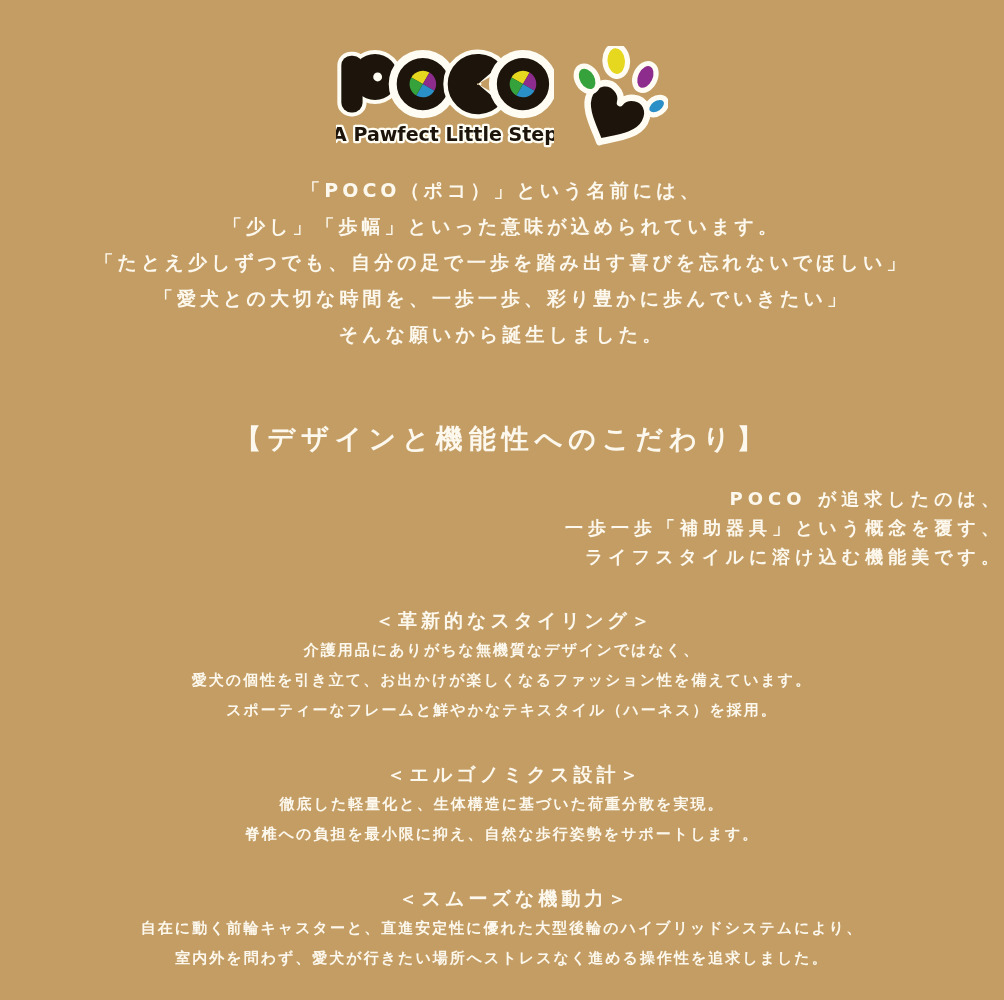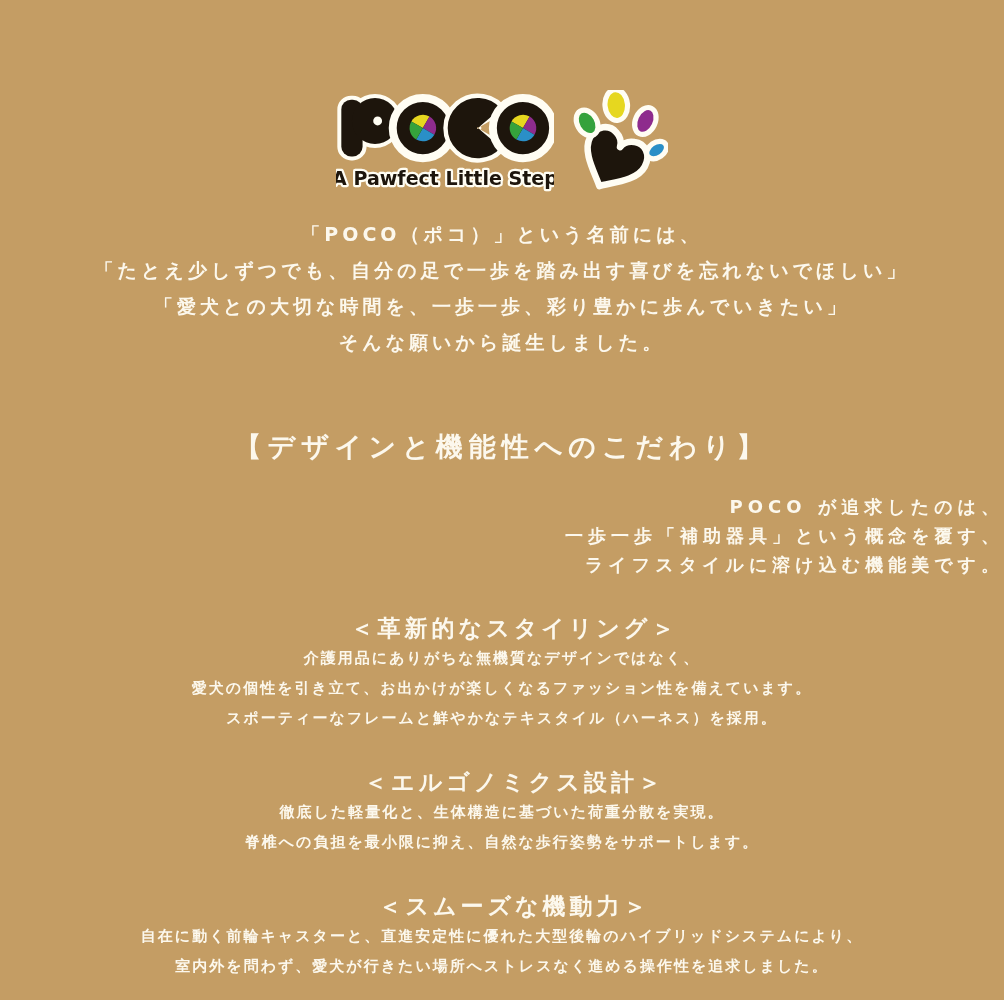--- a/index.html
+++ b/index.html
@@ -8,21 +8,21 @@
     background:#c49d64;
     font-family:"DejaVu Sans",sans-serif;
     font-weight:bold;
     color:#fcf8ed;
   }
   .page{width:1004px;height:1000px;position:relative;text-align:center;}
 
   
   .logo-row{
     display:flex;justify-content:center;align-items:center;
-    gap:18px;padding-top:46px;margin-top:44px;
+    gap:18px;padding-top:46px;
   }
   .wordmark-svg{display:block;}
   .paw-svg{display:block;}
   .sr-only{
     position:absolute;width:1px;height:1px;overflow:hidden;
     clip:rect(0 0 0 0);white-space:nowrap;
   }
 
   
   .intro{
@@ -32,21 +32,21 @@
   .section-title{
     margin-top:68px;
     font-size:27px;line-height:38px;letter-spacing:6px;
   }
   .philosophy{
     margin-top:26px;
     font-size:18px;line-height:29px;letter-spacing:5px;text-align:right;
   }
   .feature{margin-top:34px;}
   .feature-heading{
-    font-size:23px;line-height:30px;letter-spacing:4px;padding-left:25px;
+    font-size:19px;line-height:30px;letter-spacing:4px;padding-left:25px;
   }
   .feature-line{
     font-size:15px;line-height:30px;letter-spacing:2px;
   }
   .line{display:block;}
 </style>
 </head>
 <body>
 
 <div class="page">
@@ -107,20 +107,21 @@
         <ellipse rx="10.5" ry="15" stroke="#fffdf3" stroke-width="5.5" fill="#8e2c8d"></ellipse>
       </g>
       <g transform="translate(90,64) rotate(55)">
         <ellipse rx="8" ry="11.5" stroke="#fffdf3" stroke-width="5.5" fill="#2a8fc7"></ellipse>
       </g>
     </svg>
   </div>
 
   <div class="intro">
     <span class="line">「POCO（ポコ）」という名前には、</span>
+    <span class="line">「少し」「歩幅」といった意味が込められています。</span>
     <span class="line">「たとえ少しずつでも、自分の足で一歩を踏み出す喜びを忘れないでほしい」</span>
     <span class="line">「愛犬との大切な時間を、一歩一歩、彩り豊かに歩んでいきたい」</span>
     <span class="line">そんな願いから誕生しました。</span>
   </div>
 
   <div class="section-title">【デザインと機能性へのこだわり】</div>
 
   <div class="philosophy">
     <span class="line">POCO が追求したのは、</span>
     <span class="line">一歩一歩「補助器具」という概念を覆す、</span>

